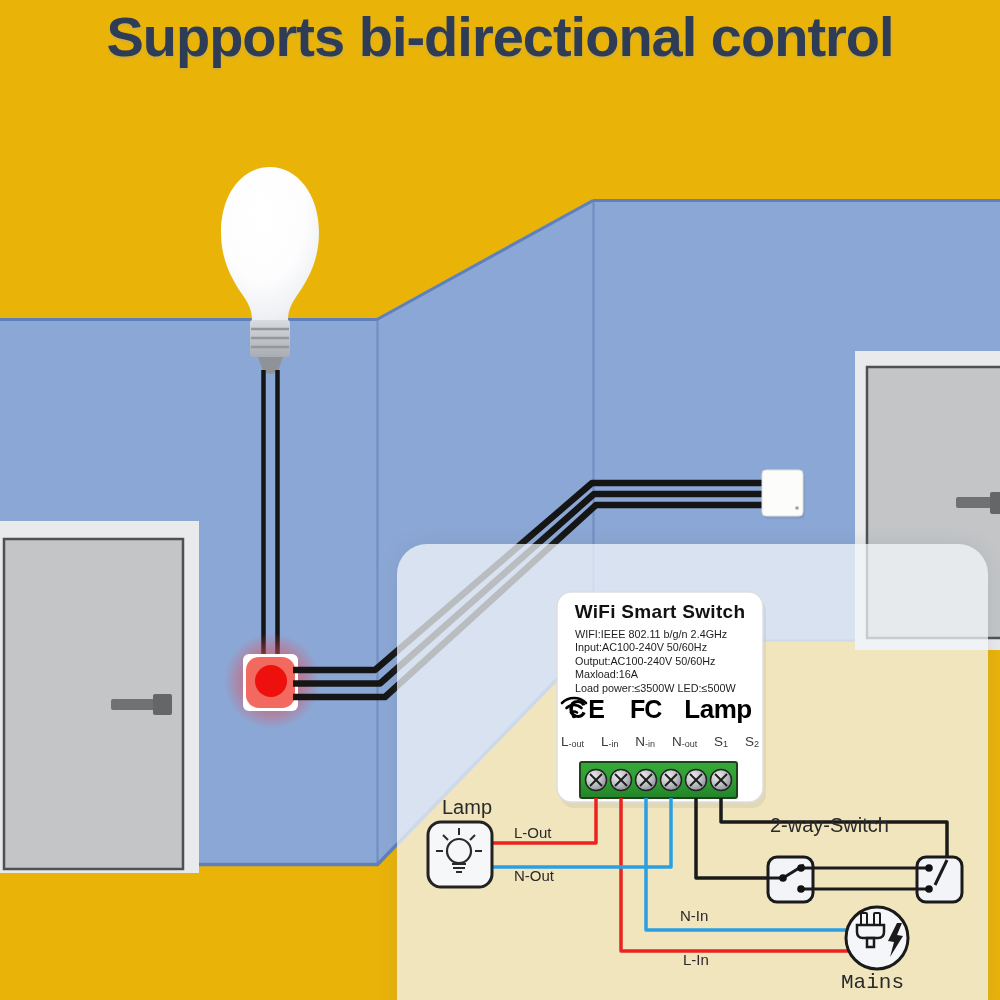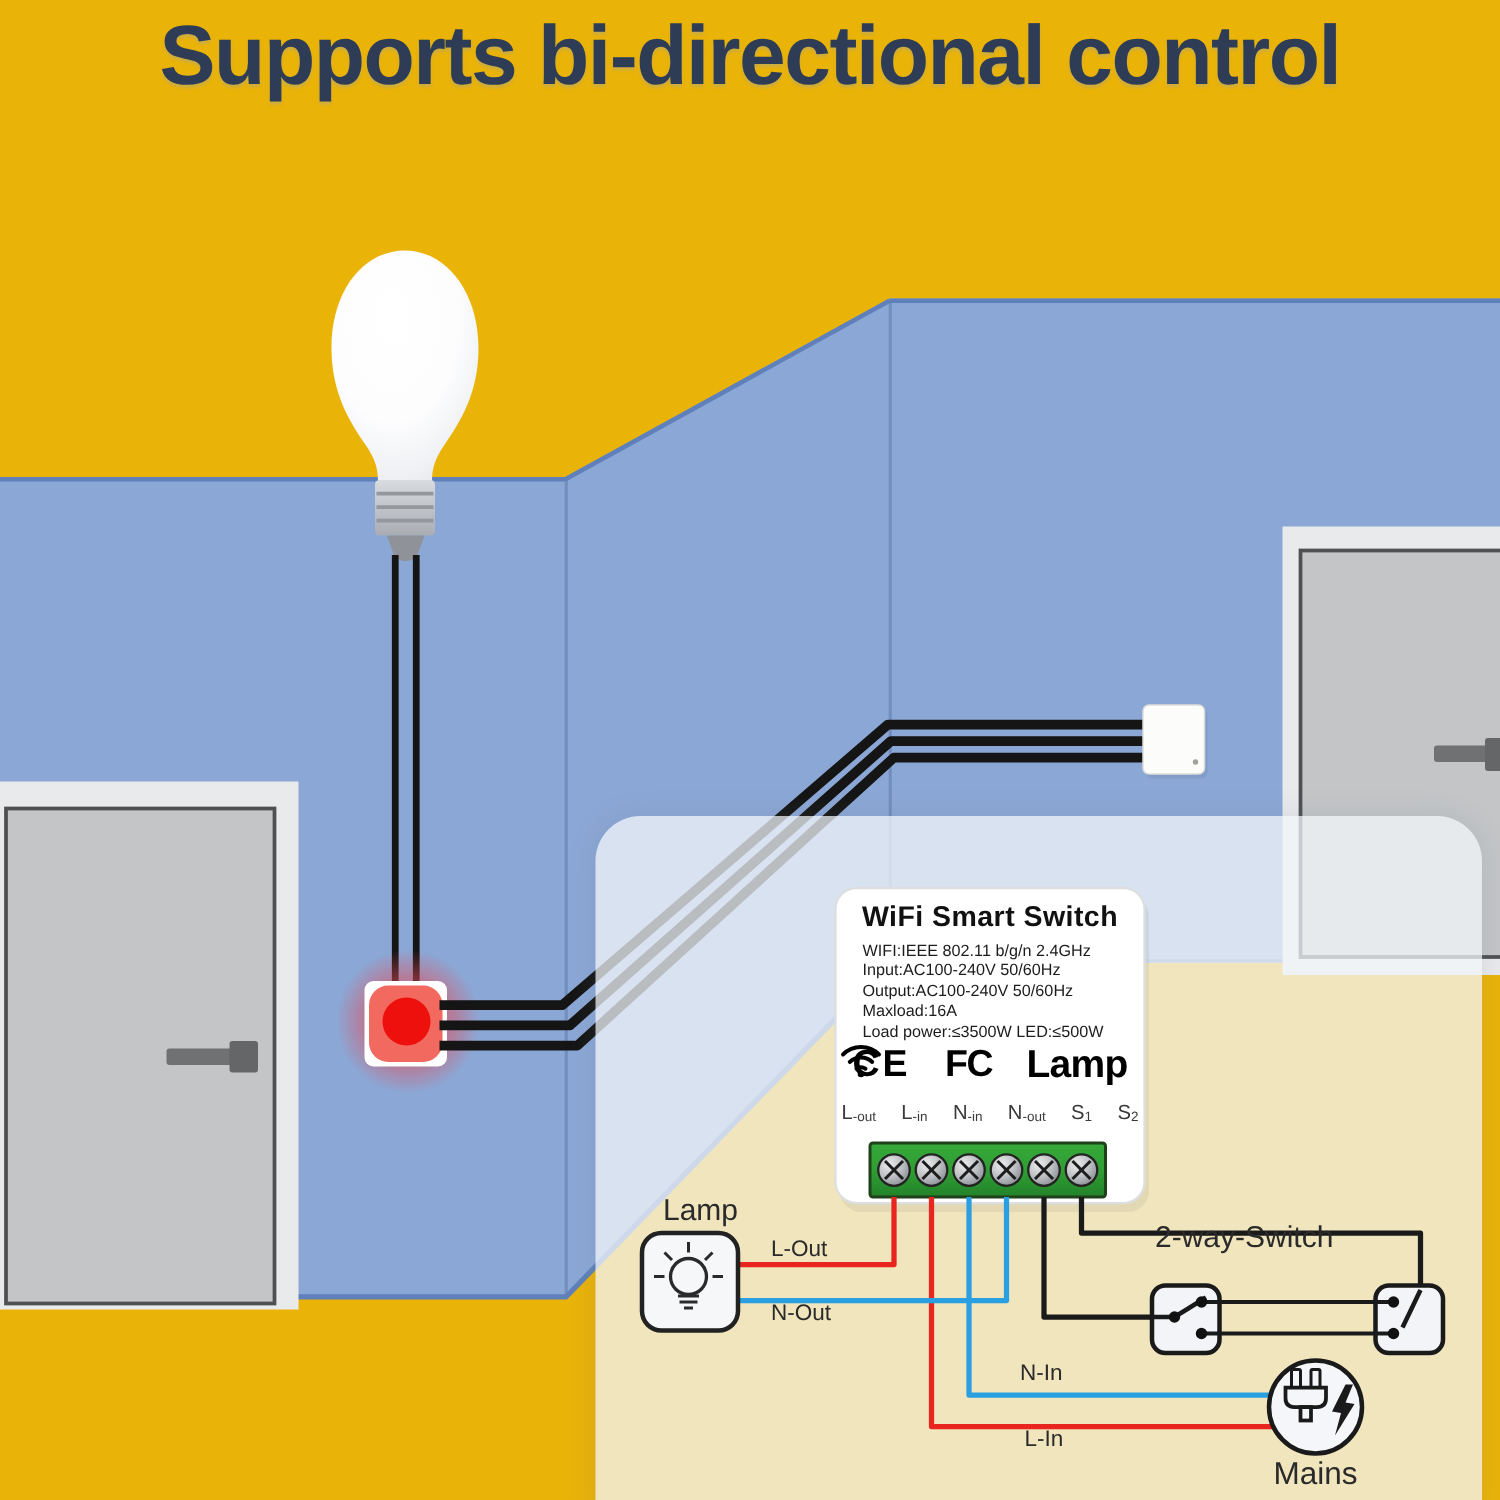--- a/index.html
+++ b/index.html
@@ -16,21 +16,21 @@
   #panel{position:absolute;left:397px;top:544px;width:591px;height:470px;z-index:2;
          background:rgba(242,245,249,0.75);border-radius:30px 30px 0 0;
          box-shadow:0 0 18px rgba(110,120,140,0.18);}
   .lbl{position:absolute;z-index:4;color:#2a2a2a;white-space:nowrap;}
   #lamp-label{left:428px;top:796px;width:64px;text-align:right;font-size:20px;}
   #lout-label{left:514px;top:824px;font-size:15px;}
   #nout-label{left:514px;top:867px;font-size:15px;}
   #nin-label{left:680px;top:907px;font-size:15px;}
   #lin-label{left:683px;top:951px;font-size:15px;}
   #twoway-label{left:770px;top:798px;font-size:20px;margin-top:16px;}
-  #mains-label{left:841px;top:971px;width:72px;text-align:center;font-size:21px;}
+  #mains-label{left:841px;top:971px;width:72px;font-size:21px;font-family:Liberation Mono, monospace;}
   
   #device-name{position:absolute;left:557px;top:601px;width:206px;z-index:4;text-align:center;
          font-size:19px;font-weight:700;color:#111;letter-spacing:.3px;}
   #device-specs{position:absolute;left:575px;top:628px;width:186px;z-index:4;
          font-size:10.8px;line-height:13.4px;color:#1c1c1c;letter-spacing:0;}
   #cert-row{position:absolute;left:559px;top:694px;width:202px;z-index:4;display:flex;
          align-items:center;justify-content:center;gap:23px;color:#000;}
   .cert-ce{font-size:25px;font-weight:700;letter-spacing:2px;}
   .cert-fcc{font-size:25px;font-weight:700;letter-spacing:-1px;}
   .cert-rohs{font-size:26px;font-weight:700;letter-spacing:-0.5px;}

